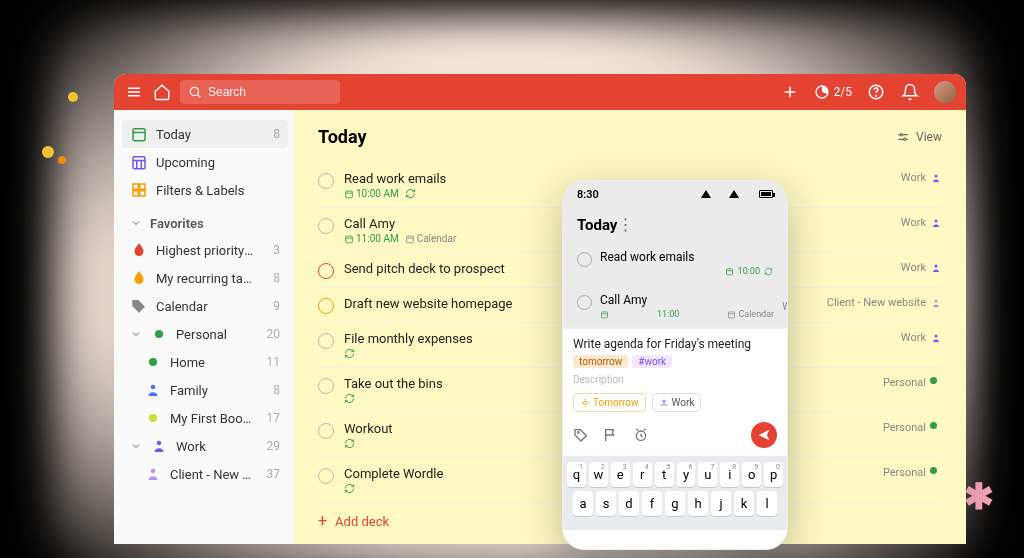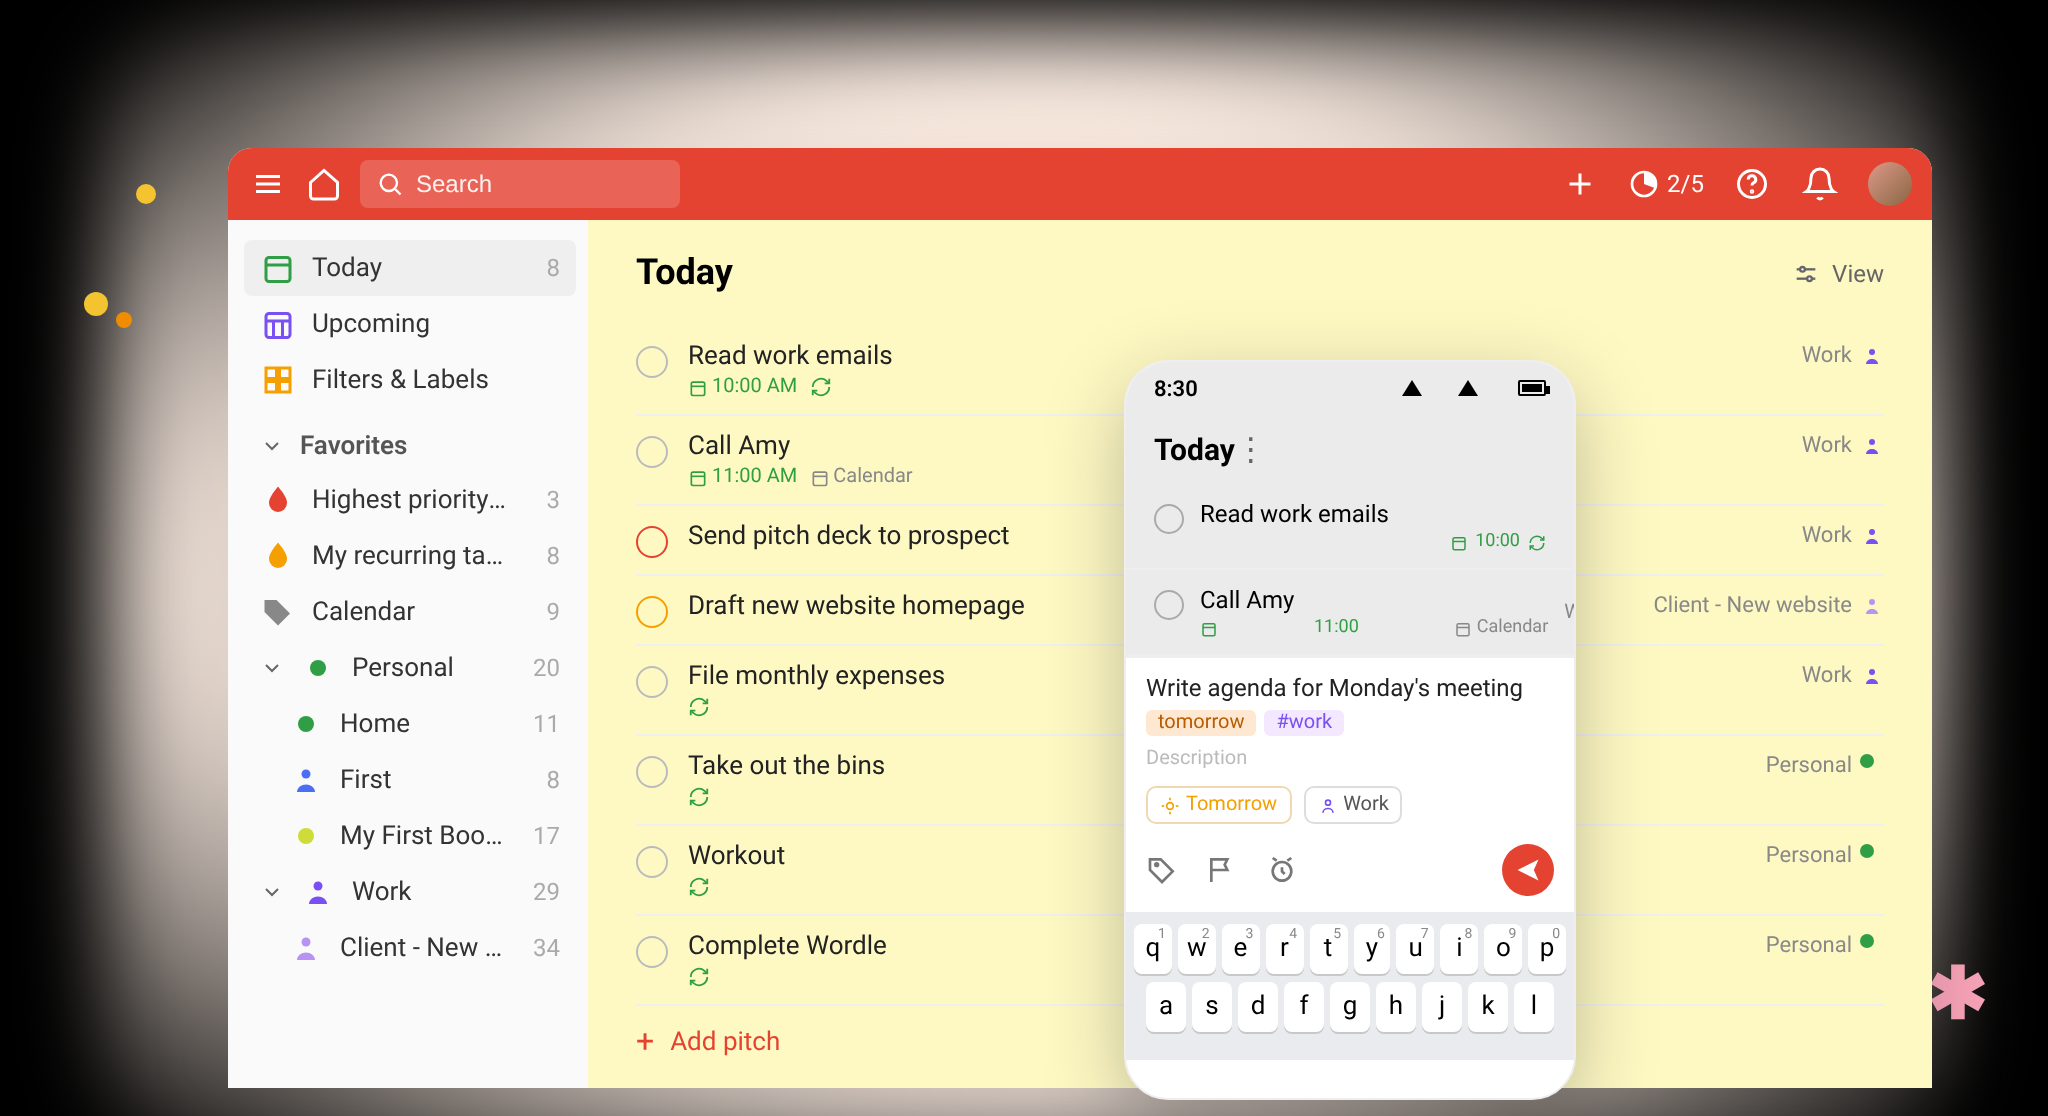--- a/index.html
+++ b/index.html
@@ -288,21 +288,21 @@
     <span class="label">Home</span>
     <span class="count">11</span>
           </div>
           <div class="proj-item" style="padding-left: 22px;">
             <span class="icon">
               <svg viewBox="0 0 24 24" fill="#4c6ef5">
                 <circle cx="12" cy="8" r="3"></circle>
                 <path d="M6 20c0-3 3-5 6-5s6 2 6 5z"></path>
               </svg>
             </span>
-    <span class="label">First</span>
+    <span class="label">Family</span>
     <span class="count">8</span>
           </div>
           <div class="proj-item" style="padding-left: 22px;">
             <span class="icon">
               <span class="dot" style="background:#cddc39"></span>
             </span>
     <span class="label">My First Book ✍️</span>
     <span class="count">17</span>
           </div>
           <div class="proj-item" style="padding-left: 8px;">
@@ -319,21 +319,21 @@
     <span class="count">29</span>
           </div>
           <div class="proj-item" style="padding-left: 22px;">
             <span class="icon">
               <svg viewBox="0 0 24 24" fill="#b794f4">
                 <circle cx="12" cy="8" r="3"></circle>
                 <path d="M6 20c0-3 3-5 6-5s6 2 6 5z"></path>
               </svg>
             </span>
     <span class="label">Client - New website</span>
-    <span class="count">34</span>
+    <span class="count">37</span>
           </div>
         </div>
     </div>
 
     <div class="main">
       <div class="main-header">
         <h1>Today</h1>
         <div class="spacer"></div>
         <div class="view-btn">
           <svg width="14" height="14" viewBox="0 0 24 24" fill="none" stroke="#666" stroke-width="2">
@@ -534,21 +534,21 @@
       <span>Personal</span>
       <span style="display:inline-flex;width:12px;height:12px;">
                 <span class="dot" style="background:#2f9e44;width:7px;height:7px;"></span>
               </span>
     </div>
           </div>
         </div>
 
       <div class="add-task">
         <span class="plus">+</span>
-        <span>Add pitch</span>
+        <span>Add deck</span>
       </div>
     </div>
 
   </div>
 </div>
 
 <div class="phone">
   <div class="phone-status phone-dim">
     <span>8:30</span>
     <div class="spacer"></div>
@@ -612,21 +612,21 @@
             <svg viewBox="0 0 24 24" fill="#7950f2">
               <circle cx="12" cy="8" r="3"></circle>
               <path d="M6 20c0-3 3-5 6-5s6 2 6 5z"></path>
             </svg>
           </span>
         </div>
       </div>
     </div>
 
   <div class="ph-compose">
-    <div class="ph-ctitle">Write agenda for Monday's meeting</div>
+    <div class="ph-ctitle">Write agenda for Friday's meeting</div>
     <div class="ph-tags">
       <span class="tag" style="background:#ffe8d1;color:#b85c00;">tomorrow</span><span class="tag" style="background:#f3e8ff;color:#7950f2;">#work</span>
     </div>
     <div class="ph-desc">Description</div>
     <div class="ph-chips">
       <span class="chip" style="color:#f59f00;border-color:#f0d8b0;">
         <svg width="10" height="10" viewBox="0 0 24 24" fill="none" stroke="#f59f00" stroke-width="2">
             <circle cx="12" cy="12" r="4"></circle>
             <line x1="12" y1="2" x2="12" y2="5"></line>
             <line x1="12" y1="19" x2="12" y2="22"></line>

